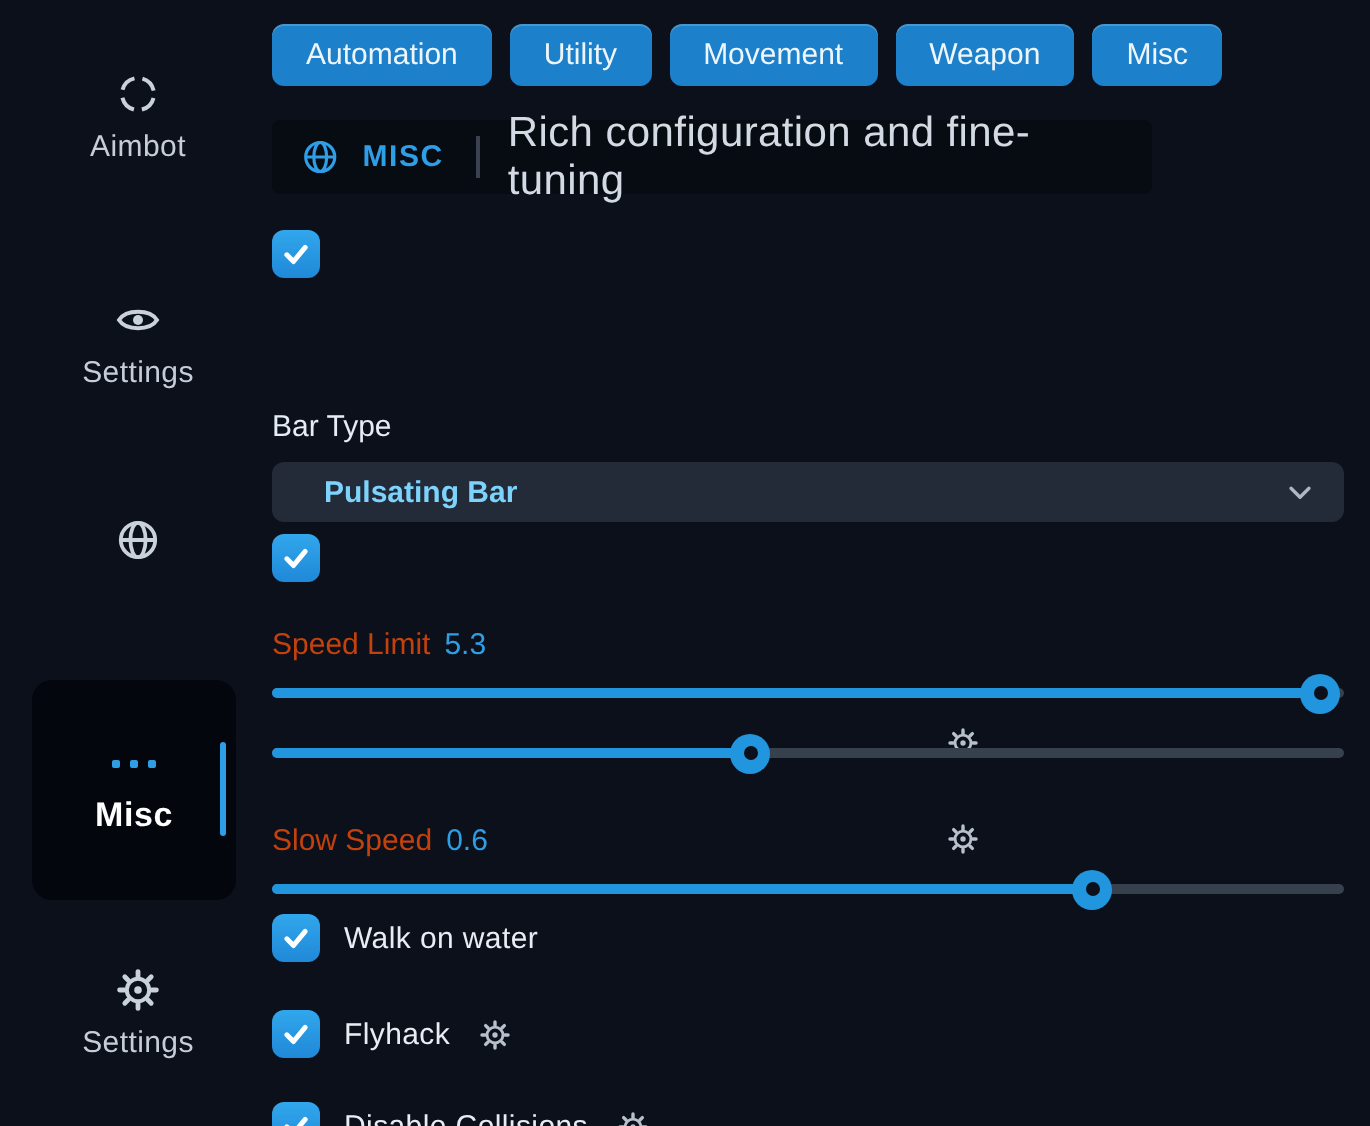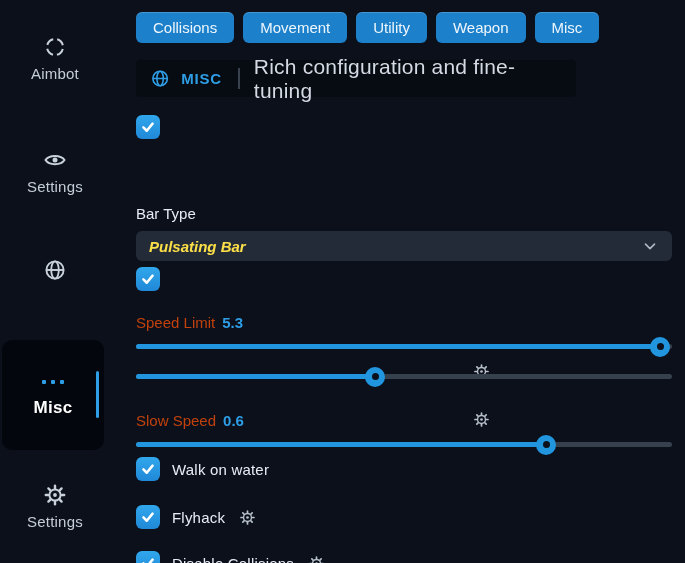--- a/index.html
+++ b/index.html
@@ -5,21 +5,21 @@
   * { margin:0; padding:0; box-sizing:border-box; }
   html,body { background:#0b101b; }
   body { font-family:"Liberation Sans", sans-serif; }
   .page {
     position:relative; width:685px; height:563px; overflow:hidden;
     background:var(--bg,#0b101b); color:var(--text-primary,#e9eef5);
   }
   svg.icon { display:block; }
 
   
-  .sidebar { position:absolute; left:0; top:0; width:110px; height:563px; }
+  .sidebar { position:absolute; left:14px; top:0; width:110px; height:563px; }
   .side-item { position:absolute; left:0; width:110px; text-align:center; cursor:pointer; }
   .side-item .icon { margin:0 auto; color:#c9d1db; }
   .side-label { display:block; margin-top:6px; font-size:15px; color:#c6cdd8; letter-spacing:.2px; }
   .side-active {
     position:absolute; left:2px; top:340px; width:102px; height:110px;
     background:#03060c; border-radius:10px; cursor:pointer;
   }
   .dots { position:absolute; left:0; top:40px; width:100%; display:flex; justify-content:center; gap:5px; }
   .dots b { width:4px; height:4px; border-radius:1px; background:var(--value-blue,#2e9ee6); }
   .side-active .active-label {
@@ -69,28 +69,28 @@
     display:flex; align-items:center; justify-content:center; cursor:pointer;
   }
   .multiselect-btn .icon { color:#eef5fb; }
 
   .field-label { position:absolute; left:136px; font-size:15px; color:#e6ecf3; }
 
   .select {
     position:absolute; left:136px; top:231px; width:536px; height:30px;
     background:#232b38; border-radius:6px; display:flex; align-items:center; cursor:pointer;
   }
-  .select-value { padding-left:13px; font-size:15px; font-weight:bold; color:#fde047;font-style:italic; }
+  .select-value { padding-left:26px; font-size:15px; font-weight:bold; color:#7dd3fc; }
   .select .chev { position:absolute; right:13px; color:#aeb7c2; }
 
   
   .slider-group { position:absolute; left:136px; width:536px; }
   .slider-label-row { height:20px; display:flex; align-items:center; gap:7px; }
   .s-label { font-size:15px; color:#c2410c; }
-  .s-value { font-size:15px; font-weight:bold; color:var(--value-blue,#2e9ee6); }
+  .s-value { font-size:15px; font-weight:normal; color:var(--value-blue,#2e9ee6); }
   .group-gear { position:absolute; left:337px; top:1px; color:#b7c0cb; cursor:pointer; }
   .slider-track {
     position:relative; margin-top:12px; height:5px; border-radius:3px;
     background:var(--track-gray,#37404d); cursor:pointer;
   }
   .slider-fill { position:absolute; left:0; top:0; height:5px; border-radius:3px; background:var(--accent,#2196df); }
   .slider-thumb {
     position:absolute; top:-7.5px; width:20px; height:20px; border-radius:50%;
     background:var(--accent,#2196df); display:flex; align-items:center; justify-content:center; cursor:grab;
   }
@@ -177,23 +177,23 @@
 
     <div class="side-item" style="top:483px">
       <svg class="icon" width="24" height="24">
           <use href="#i-gear"></use>
         </svg>
       <span class="side-label">Settings</span>
     </div>
   </nav>
 
   <div class="tabs">
-    <span class="tab">Collisions</span>
+    <span class="tab">Automation</span>
+    <span class="tab">Utility</span>
     <span class="tab">Movement</span>
-    <span class="tab">Utility</span>
     <span class="tab">Weapon</span>
     <span class="tab">Misc</span>
   </div>
 
   <div class="header-bar">
     <svg class="icon" width="21" height="21">
         <use href="#i-globe"></use>
       </svg>
     <span class="header-title">MISC</span>
     <span class="header-divider"></span>

